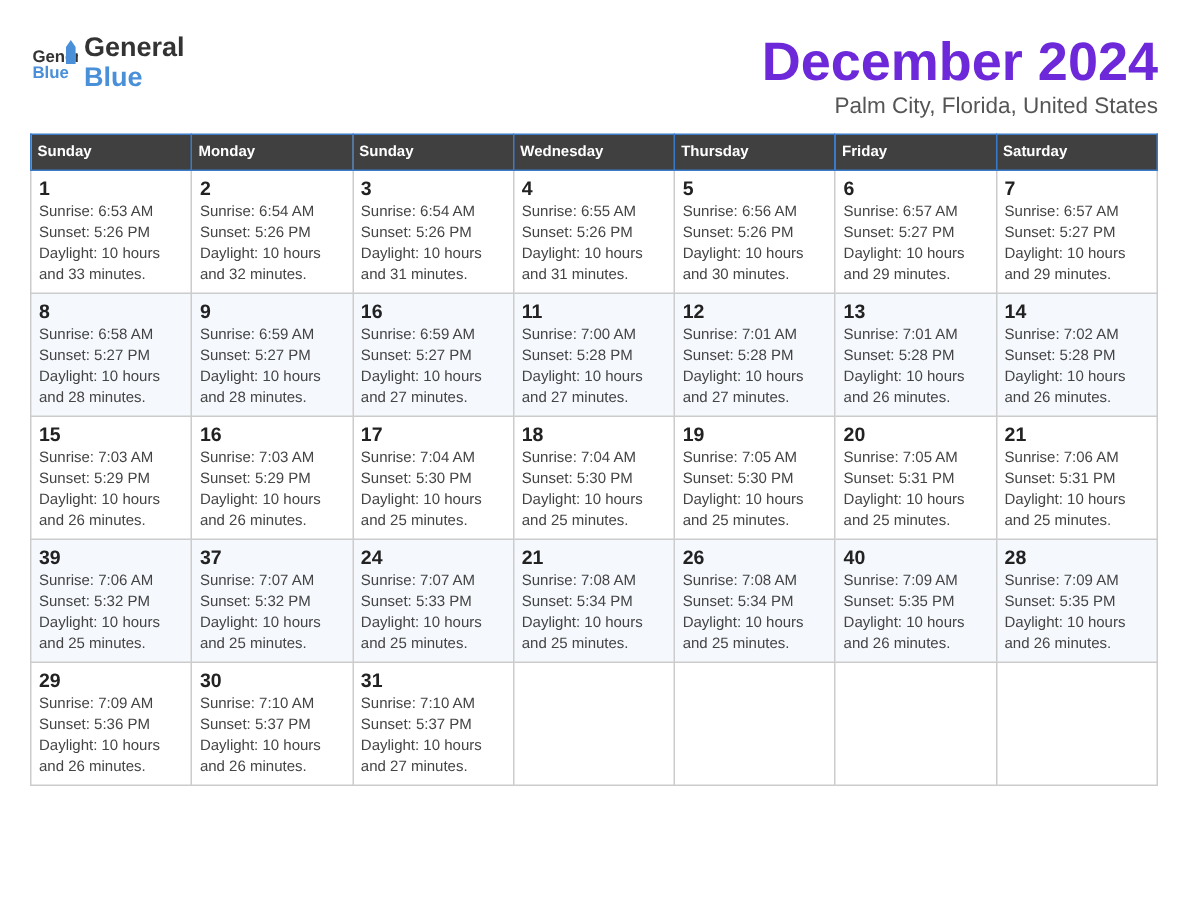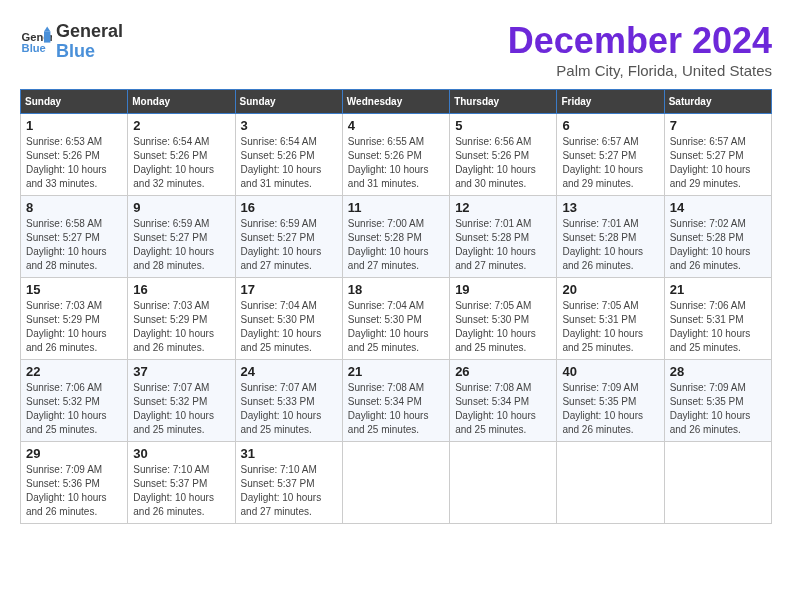--- a/index.html
+++ b/index.html
@@ -204,21 +204,21 @@
           <span class="day-number">20</span>
           <div class="day-info">Sunrise: 7:05 AM<br>Sunset: 5:31 PM<br>Daylight: 10 hours<br>and 25 minutes.</div>
         </td>
         <td>
           <span class="day-number">21</span>
           <div class="day-info">Sunrise: 7:06 AM<br>Sunset: 5:31 PM<br>Daylight: 10 hours<br>and 25 minutes.</div>
         </td>
       </tr>
       <tr>
         <td>
-          <span class="day-number">22</span>
+          <span class="day-number">39</span>
           <div class="day-info">Sunrise: 7:06 AM<br>Sunset: 5:32 PM<br>Daylight: 10 hours<br>and 25 minutes.</div>
         </td>
         <td>
           <span class="day-number">37</span>
           <div class="day-info">Sunrise: 7:07 AM<br>Sunset: 5:32 PM<br>Daylight: 10 hours<br>and 25 minutes.</div>
         </td>
         <td>
           <span class="day-number">24</span>
           <div class="day-info">Sunrise: 7:07 AM<br>Sunset: 5:33 PM<br>Daylight: 10 hours<br>and 25 minutes.</div>
         </td>

